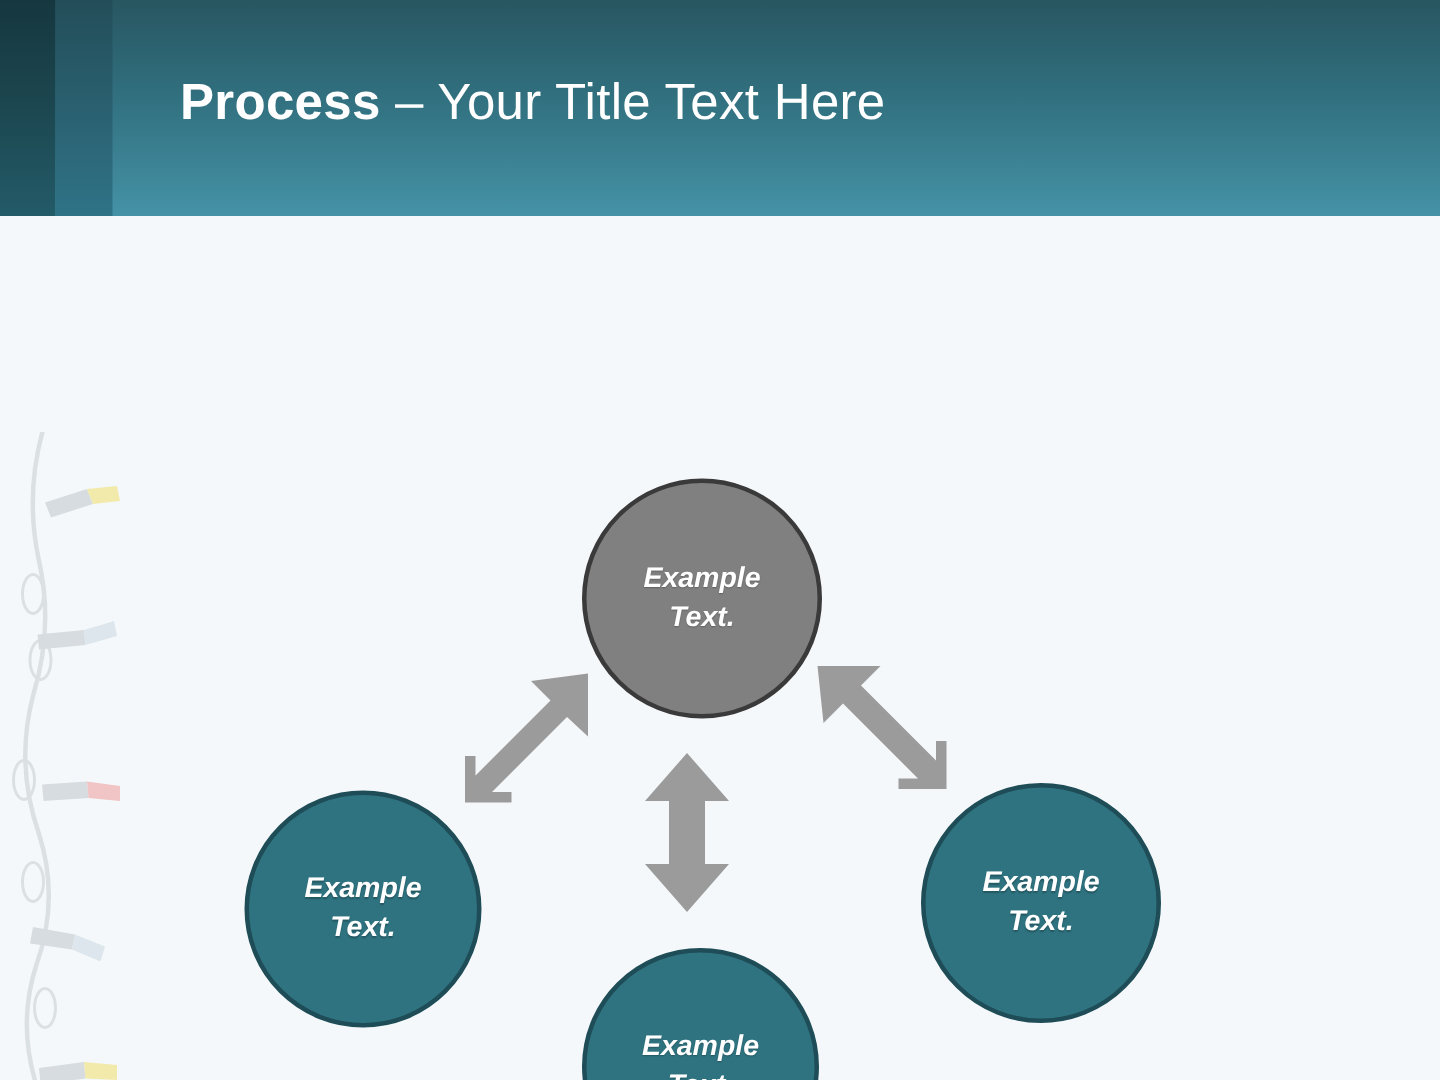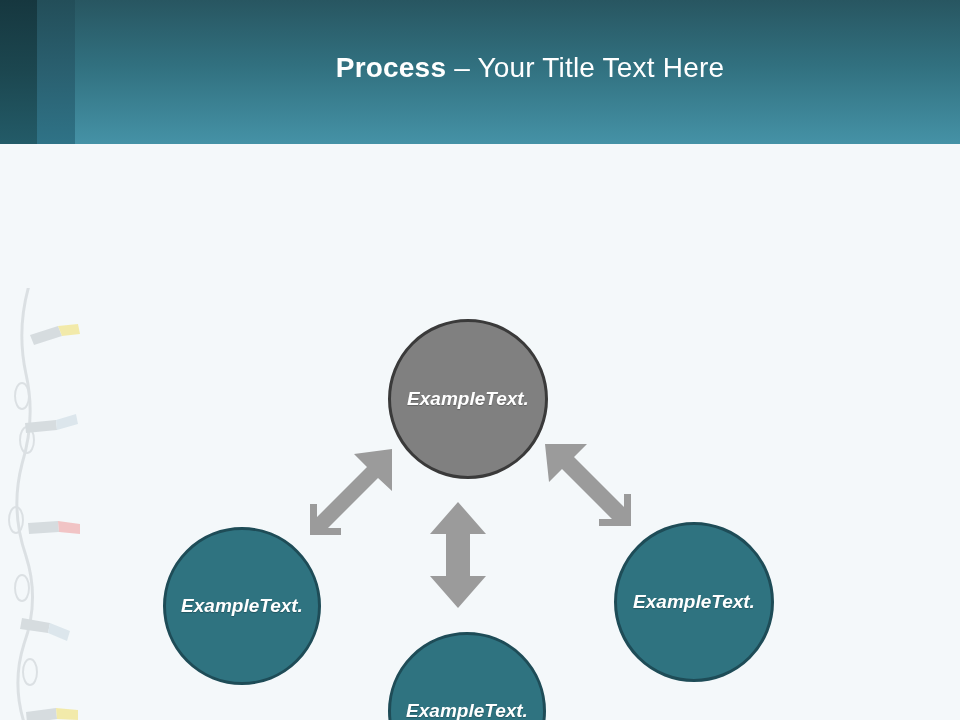--- a/index.html
+++ b/index.html
@@ -42,23 +42,22 @@
     top: 0;
     width: 38px;
     height: 144px;
     background: linear-gradient(to bottom, #234e59 0%, #2a6070 50%, #2f7387 100%);
   }
   .header-title {
     position: absolute;
     left: 120px;
     top: 48px;
     width: 820px;
-    text-align: center;
     color: #ffffff;
-    font-size: 28px;
+    font-size: 34px;
     line-height: 40px;
     letter-spacing: 0.2px;
     white-space: nowrap;
   }
   .header-title .t-strong {
     font-weight: bold;
   }
   .header-title .t-rest {
     font-weight: normal;
   }
@@ -83,21 +82,21 @@
     opacity: 0.55;
     pointer-events: none;
   }
 
   
   .node {
     position: absolute;
     border-radius: 50%;
     box-sizing: border-box;
     display: flex;
-    flex-direction: row;
+    flex-direction: column;
     align-items: center;
     justify-content: center;
     color: #ffffff;
     font-weight: bold;
     font-style: italic;
     font-size: 19px;
     line-height: 26px;
     text-align: center;
     text-shadow: 0 1px 1px rgba(0,0,0,0.25);
   }

